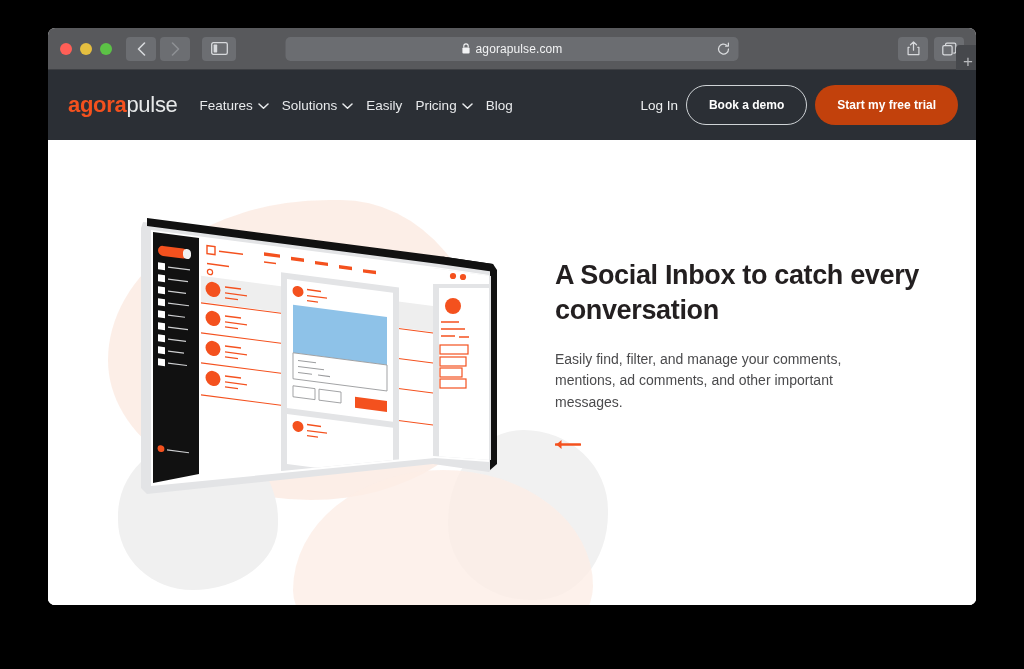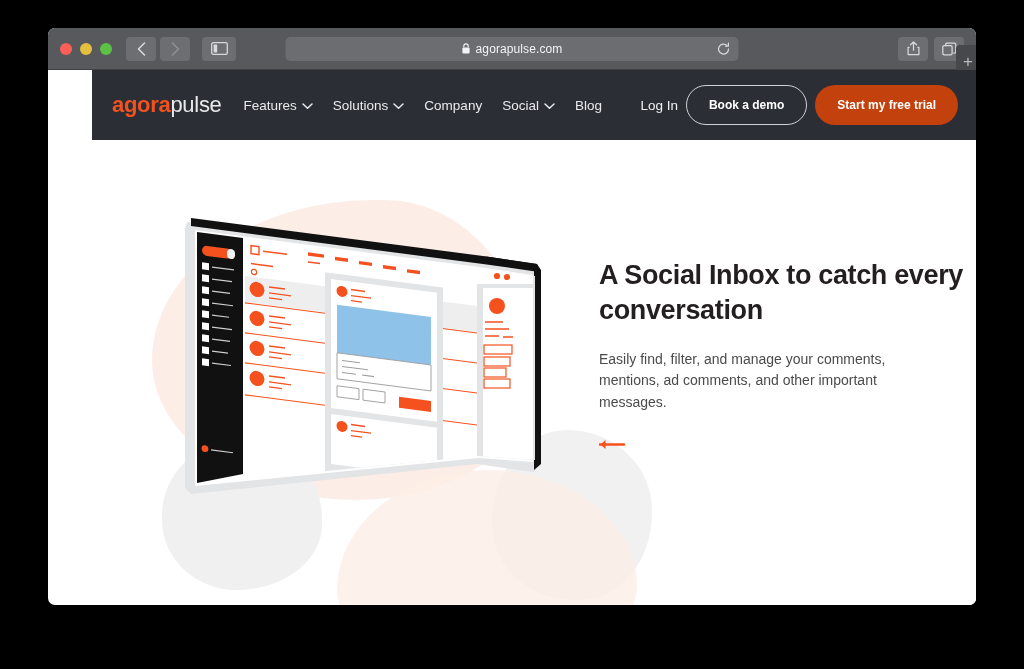--- a/index.html
+++ b/index.html
@@ -85,41 +85,41 @@
   .newtab-plus{
     position:absolute; right:-16px; top:8px;
     width:24px; height:34px;
     background:#46484c;
     border-radius:4px 4px 0 0;
     display:flex; align-items:center; justify-content:center;
     color:#b9bbbe; font-size:17px; line-height:1;
   }
 
   
-  .page{ position:relative; height:535px; background:#fff; overflow:hidden;margin-left:44px; }
+  .page{ position:relative; height:535px; background:#fff; overflow:hidden; }
 
   
   .site-header{
     height:70px;
     background:#2b2f35;
     display:flex; align-items:center;
     padding:0 18px 0 12px;
     position:relative; z-index:5;
   }
   .logo{
     font-size:22px;
     letter-spacing:-.3px;
     margin-right:22px;
     margin-left:8px;
     white-space:nowrap;
   }
   .logo .agora{ color:#f4511e; font-weight:700; }
   .logo .pulse{ color:#e7e9ea; font-weight:400; }
 
-  .main-nav{ display:flex; align-items:flex-end; gap:20px; }
+  .main-nav{ display:flex; align-items:flex-end; gap:13px; }
   .nav-item{
     color:#e8eaec;
     font-size:13.5px;
     display:flex; align-items:center; gap:5px;
     white-space:nowrap;
     cursor:default;
   }
   .chev{ display:inline-block; }
 
   .header-right{
@@ -316,24 +316,24 @@
         </div>
         <div class="nav-item">
           <span>Solutions</span>
           <span class="chev">
             <svg width="11" height="7" viewBox="0 0 11 7">
                 <path d="M1 1l4.5 4.3L10 1" fill="none" stroke="#e8eaec" stroke-width="1.5" stroke-linecap="round" stroke-linejoin="round"></path>
               </svg>
           </span>
         </div>
         <div class="nav-item">
-          <span>Company</span>
+          <span>Easily</span>
         </div>
         <div class="nav-item">
-          <span>Social</span>
+          <span>Pricing</span>
           <span class="chev">
             <svg width="11" height="7" viewBox="0 0 11 7">
                 <path d="M1 1l4.5 4.3L10 1" fill="none" stroke="#e8eaec" stroke-width="1.5" stroke-linecap="round" stroke-linejoin="round"></path>
               </svg>
           </span>
         </div>
         <div class="nav-item">
           <span>Blog</span>
         </div>
       </nav>

